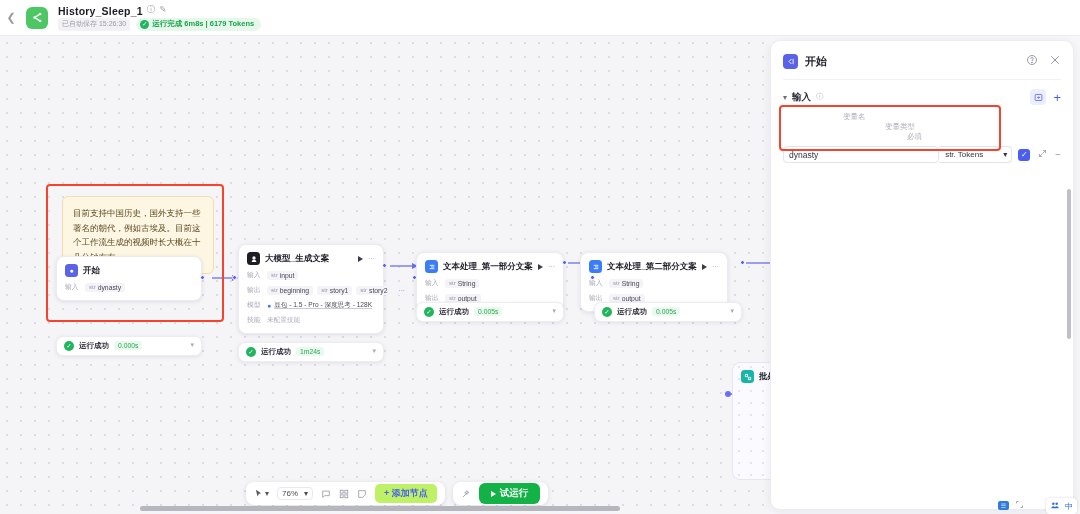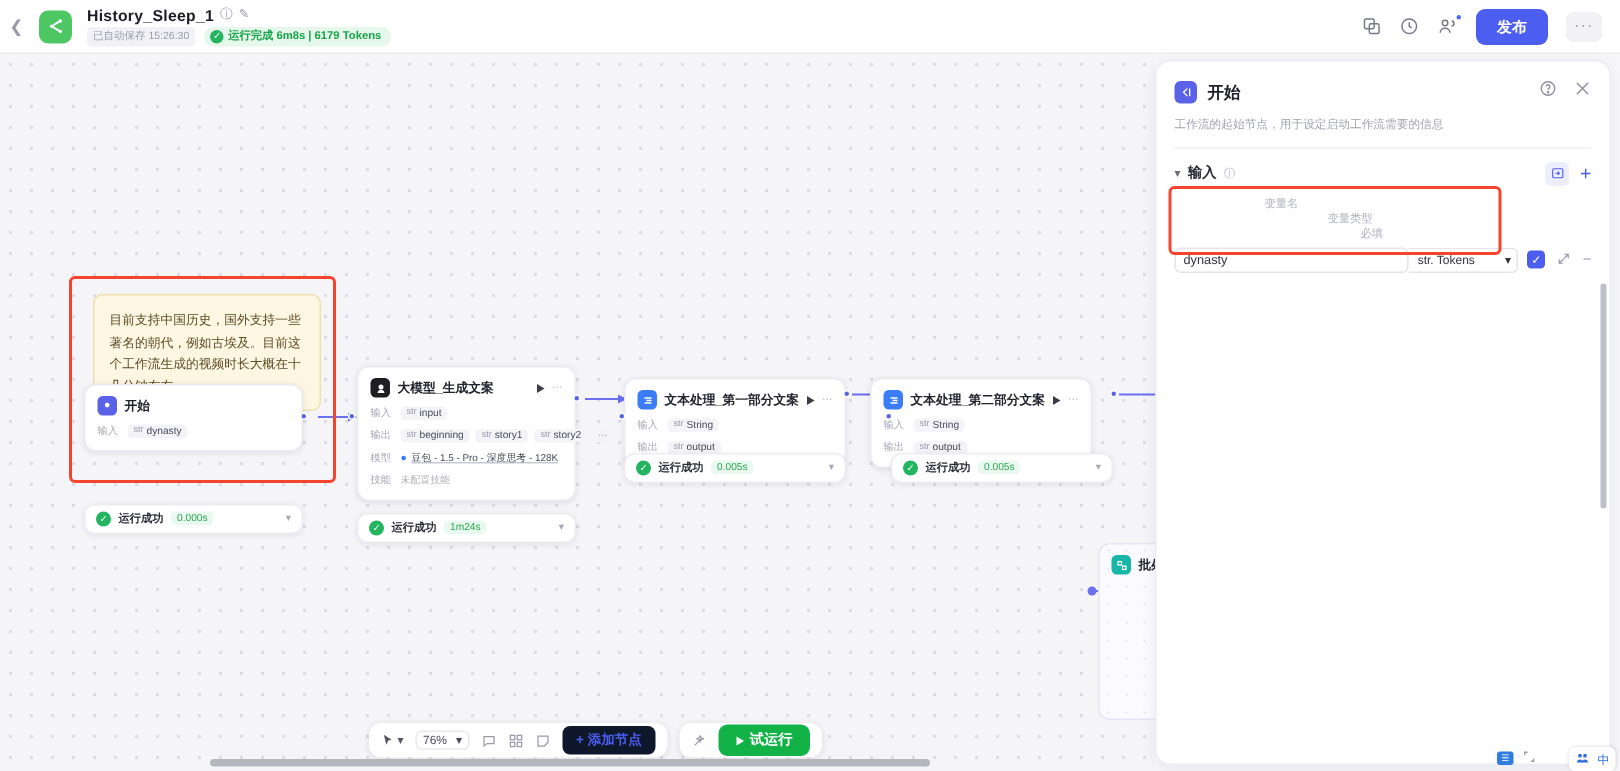--- a/index.html
+++ b/index.html
@@ -162,21 +162,21 @@
   }
   .tb-sel {
     display: flex; align-items: center; gap: 2px; font-size: 8px; color: #55555f; cursor: pointer;
   }
   .zoom-box {
     display: flex; align-items: flex-start; gap: 6px; border: 1px solid #e8e8ef;
     border-radius: 4px; padding: 1px 4px; font-size: 8px; color: #4a4a55; cursor: pointer;
   }
   .tb-sq { color: #9a9aa8; font-size: 9px; cursor: pointer; display: flex; }
   .add-node-btn {
-    background: #0f172a; color: #4b5ef0; font-size: 9px; font-weight: bold;
+    background: #bef264; color: #4b5ef0; font-size: 9px; font-weight: bold;
     border-radius: 5px; padding: 3px 9px; cursor: pointer; white-space: nowrap;
   }
   .run-btn {
     background: #12b246; color: #fff; font-size: 9.5px; font-weight: bold;
     border-radius: 6px; padding: 4px 12px; cursor: pointer;
     display: flex; align-items: center; gap: 4px;
   }
   .run-tri {
     width: 0; height: 0; border-left: 5px solid #fff;
     border-top: 3.5px solid transparent; border-bottom: 3.5px solid transparent;
@@ -286,44 +286,20 @@
       </div>
       <div class="title-line2">
         <span class="autosave">已自动保存 15:26:30</span>
         <span class="run-badge">
           <span class="tick">✓</span>
           <span class="txt">运行完成 6m8s | 6179 Tokens</span>
         </span>
       </div>
     </div>
 
-    <div class="topbar-right">
-      <span class="tb-icon">
-        <svg width="13" height="13" viewBox="0 0 24 24" fill="none" stroke="currentColor" stroke-width="1.8">
-          <rect x="3" y="3" width="12" height="12" rx="2"></rect>
-            <rect x="9" y="9" width="12" height="12" rx="2"></rect>
-        </svg>
-      </span>
-      <span class="tb-icon">
-        <svg width="13" height="13" viewBox="0 0 24 24" fill="none" stroke="currentColor" stroke-width="1.8">
-          <circle cx="12" cy="12" r="9"></circle>
-            <path d="M12 7v5l3 2"></path>
-        </svg>
-      </span>
-      <span class="tb-icon">
-        <svg width="14" height="13" viewBox="0 0 24 24" fill="none" stroke="currentColor" stroke-width="1.8">
-          <circle cx="9" cy="8" r="3.4"></circle>
-            <path d="M3 20c0-3.4 2.7-5.6 6-5.6s6 2.2 6 5.6"></path>
-          <path d="M17 11.5a3 3 0 100-6"></path>
-        </svg>
-        <span class="dot-badge"></span>
-      </span>
-      <button class="publish-btn">发布</button>
-      <div class="more-btn">···</div>
-    </div>
   </div>
 
   <div class="canvas">
 
     <svg class="edges">
 
       <path d="M212 242 L232 242" stroke="#6b6ff0" stroke-width="1.3" fill="none"></path>
       <polygon points="232,239 238,242 232,245" fill="#6b6ff0"></polygon>
 
       <path d="M390 230 L412 230" stroke="#6b6ff0" stroke-width="1.3" fill="none"></path>
@@ -577,21 +553,20 @@
                 <circle cx="12" cy="17" r=".9" fill="currentColor"></circle>
             </svg>
           </span>
           <span>
             <svg width="12" height="12" viewBox="0 0 24 24" fill="none" stroke="currentColor" stroke-width="1.9" stroke-linecap="round">
               <path d="M5 5l14 14M19 5L5 19"></path>
             </svg>
           </span>
         </span>
       </div>
-      <div class="panel-desc">工作流的起始节点，用于设定启动工作流需要的信息</div>
       <div class="panel-sep"></div>
     </div>
 
     <div class="section-row">
       <span class="caret-dn">▾</span>
       <span class="section-title">输入</span>
       <span class="info-i">ⓘ</span>
       <span class="section-actions">
         <span class="act-sq">
           <svg width="9" height="9" viewBox="0 0 24 24" fill="none" stroke="currentColor" stroke-width="2">

